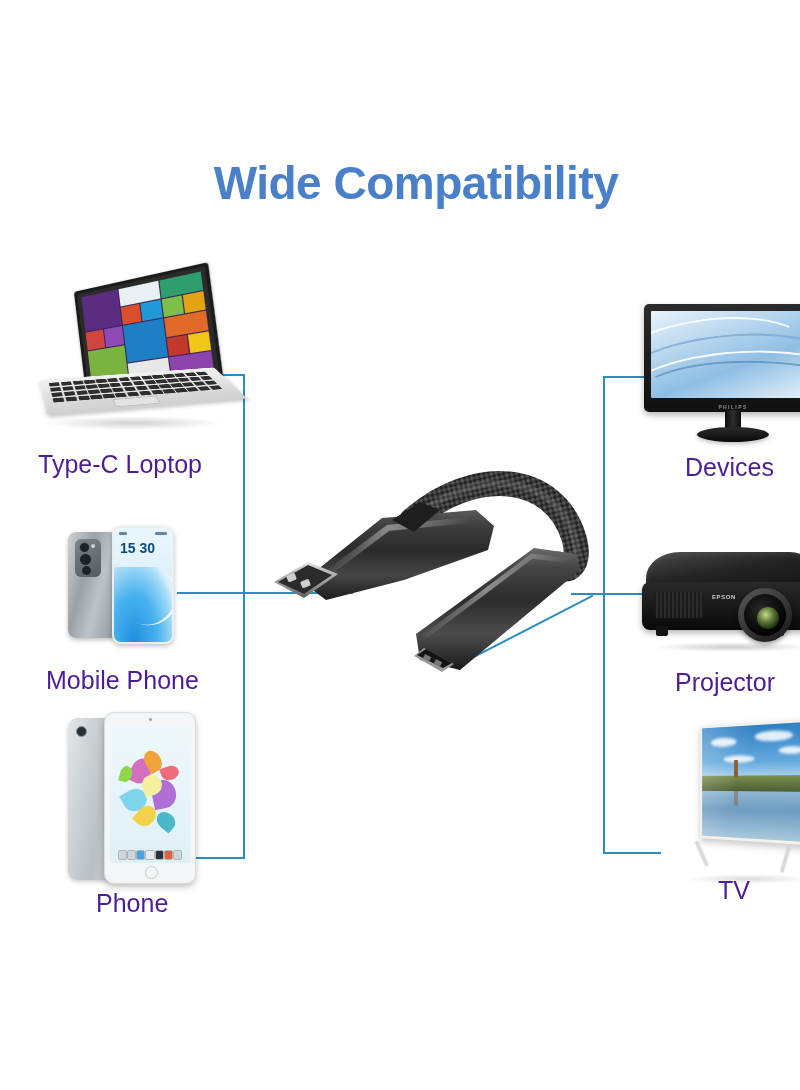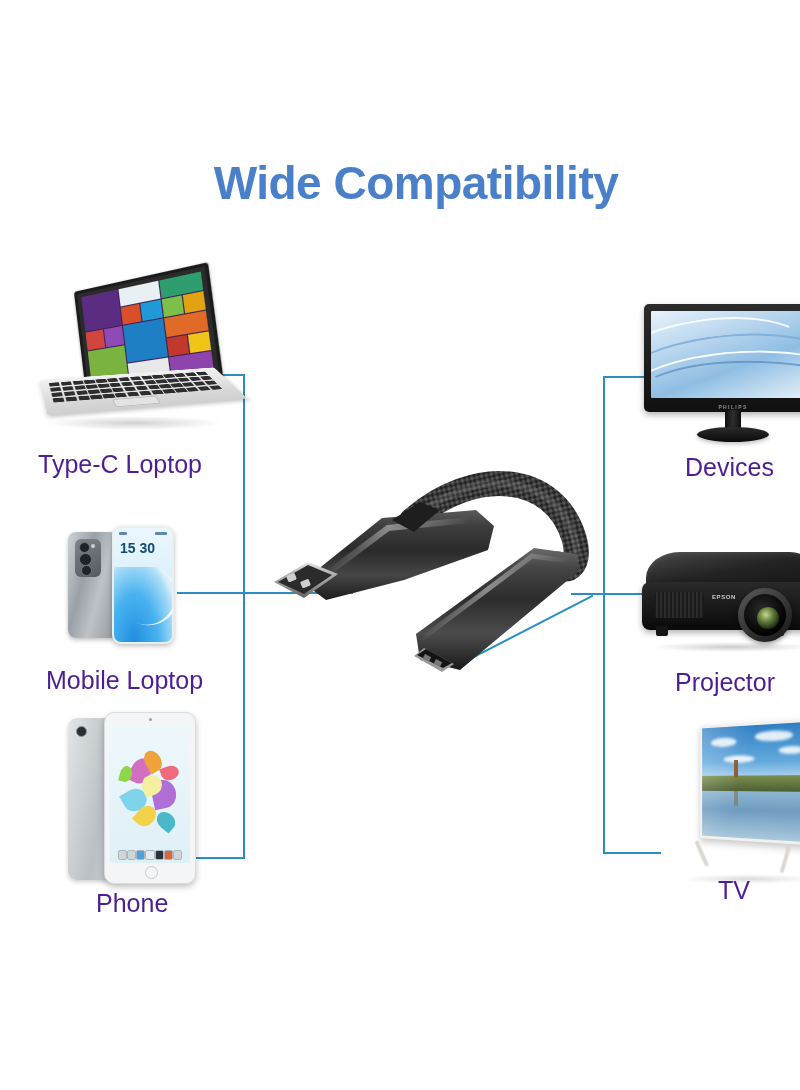--- a/index.html
+++ b/index.html
@@ -293,21 +293,21 @@
       <div class="ph-stat">
         <i></i>
           <i style="width:12px"></i>
       </div>
       <div class="ph-wall"></div>
       <div class="ph-swoosh"></div>
       <div class="ph-time">15 30</div>
       <div class="ph-sub"></div>
     </div>
   </div>
-  <div class="lbl" style="left:14px;top:668px;">Mobile Loptop</div>
+  <div class="lbl" style="left:14px;top:668px;">Mobile Phone</div>
 
   <div class="dev ip-wrap">
     <div class="ip-back">
       <div class="ip-back-cam"></div>
     </div>
     <div class="ip-front">
       <div class="ip-fcam"></div>
       <div class="ip-screen">
         <div class="ip-art">
           <i style="left:26%;top:24%;width:20px;height:26px;background:#d36fc0;transform:rotate(25deg)"></i>

